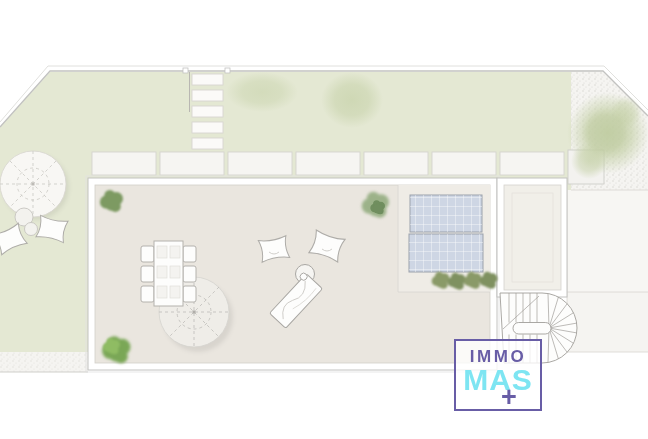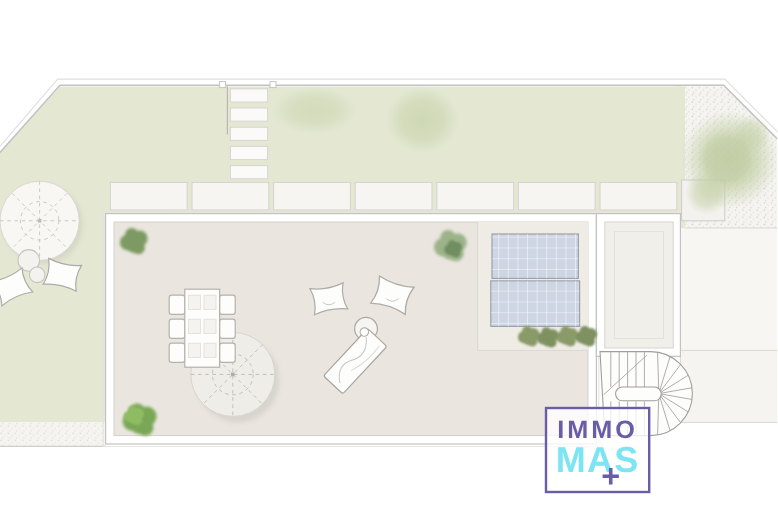--- a/index.html
+++ b/index.html
@@ -18,21 +18,21 @@
   .wall       {fill:#ffffff;stroke:var(--outline-gray,#c2c2c0);stroke-width:1;}
   .thinline   {stroke:#d8d6d1;stroke-width:0.8;fill:none;}
 
   .logo-box{
     position:absolute;left:454px;top:339px;width:88px;height:72px;
     border:2px solid var(--logo-purple,#685da6);
     background:rgba(255,255,255,0.78);
     text-align:center;box-sizing:border-box;
   }
   .logo-line1{
-    margin-top:7px;font-weight:bold;font-size:21px;letter-spacing:2.5px;
+    margin-top:7px;font-weight:bold;font-size:17px;letter-spacing:2.5px;
     color:var(--logo-purple,#685da6);line-height:1;
   }
   .logo-line2{
     margin-top:1px;font-weight:bold;font-size:30px;letter-spacing:1px;
     color:var(--logo-cyan,#7de5f2);line-height:0.95;
   }
   .logo-plus{
     position:absolute;left:53px;top:56px;transform:translate(-50%,-50%);
     font-weight:bold;font-size:27px;color:var(--logo-purple,#685da6);line-height:1;
   }

